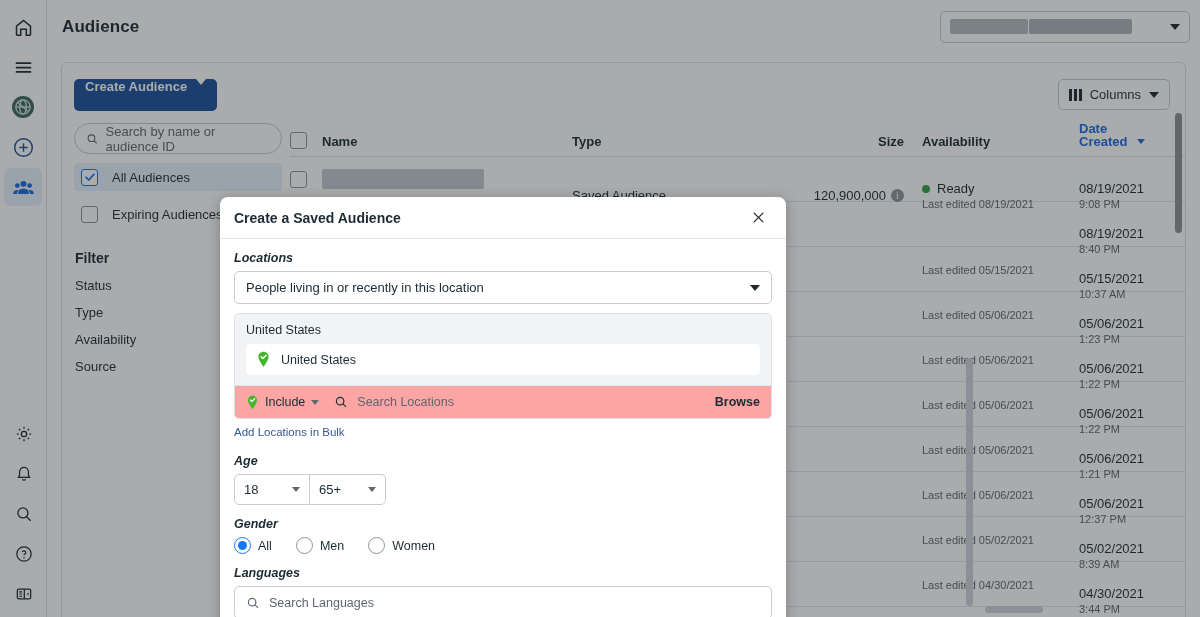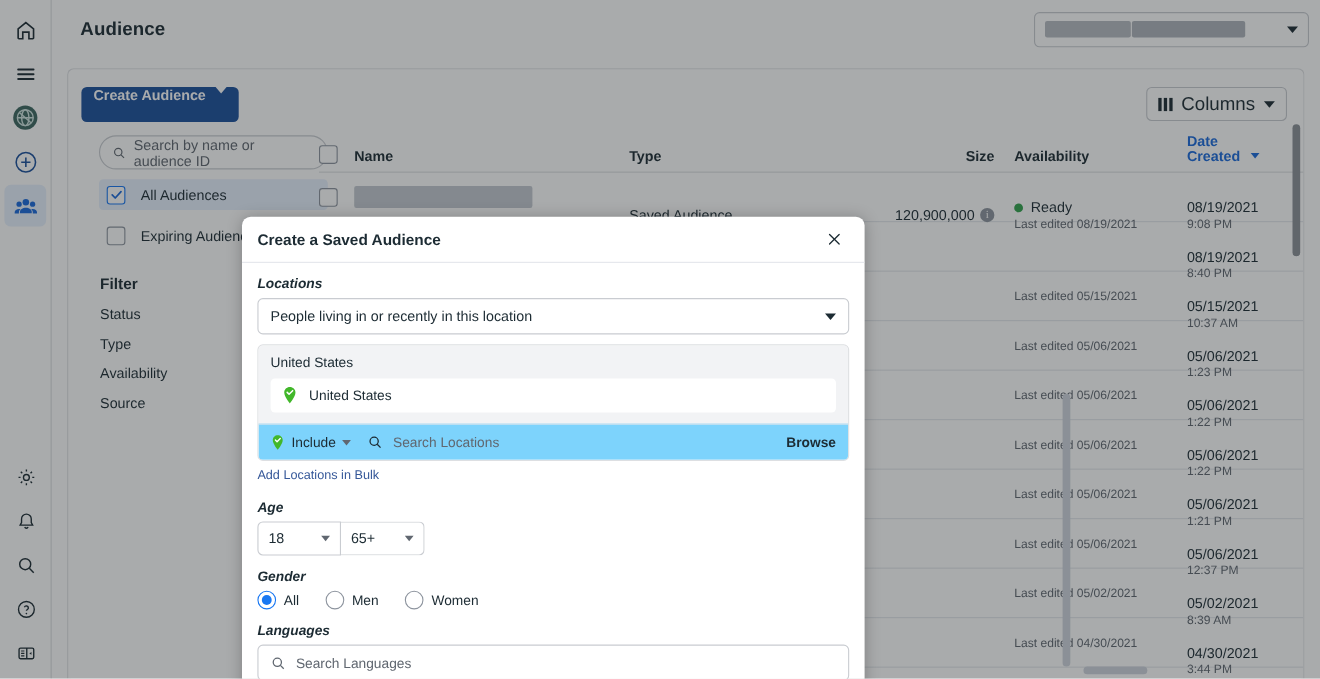--- a/index.html
+++ b/index.html
@@ -25,21 +25,21 @@
   .rail-btn {
     width: 38px; height: 38px; border-radius: 6px;
     display: flex; align-items: center; justify-content: center;
     cursor: pointer;
   }
   .rail-btn.active { background: #e7f0fd; }
   .rail-btn svg { display: block; }
 
   
   .topbar {
-    position: absolute; left: 58px; top: 0; right: 0; height: 53px;
+    position: absolute; left: 47px; top: 0; right: 0; height: 53px;
     background: #ffffff;
     display: flex; align-items: center; justify-content: space-between;
     padding: 0 10px 0 15px;
   }
   .page-title { font-size: 17px; font-weight: bold; color: #1c2b33; letter-spacing: .1px;}
   .acct-select {
     width: 250px; height: 32px; border: 1px solid #c9ccd1; border-radius: 5px;
     background: #fff; display: flex; align-items: center; justify-content: space-between;
     padding: 0 9px; cursor: pointer;
   }
@@ -57,30 +57,30 @@
   .panel-top { display:flex; align-items:flex-start; justify-content:space-between; padding: 16px 15px 0 12px;}
   .btn-primary {
     background: #1b4f9c; color: #ffffff; border: none; border-radius: 5px;
     height: 32px; padding: 0 11px; font-size: 13px; font-weight: bold;
     display: inline-flex; align-items: flex-start; gap: 9px; cursor: pointer;
     font-family: "Liberation Sans", sans-serif;
   }
   .btn-primary .caret { border-top-color: #ffffff; }
   .btn-ghost {
     background: #fff; border: 1px solid #c9ccd1; border-radius: 5px;
-    height: 31px; padding: 0 10px; font-size: 17px; color: #1c2b33;
+    height: 31px; padding: 0 10px; font-size: 13px; color: #1c2b33;
     display: inline-flex; align-items: center; gap: 8px; cursor: pointer;
     font-family: "Liberation Sans", sans-serif;
   }
   .cols-glyph { display:inline-flex; gap:2px; align-items:flex-end;}
   .cols-glyph i { display:block; width:3px; background:#1c2b33;}
   .cols-glyph i:nth-child(1){height:12px;} .cols-glyph i:nth-child(2){height:12px;} .cols-glyph i:nth-child(3){height:12px;}
 
   
-  .filters { position:absolute; left: 28px; top: 60px; width: 208px; }
+  .filters { position:absolute; left: 12px; top: 60px; width: 208px; }
   .search-box {
     height: 31px; border: 1px solid #c9ccd1; border-radius: 16px; background:#fff;
     display:flex; align-items:center; gap:7px; padding: 0 11px;
     font-size: 13px; color: #606770; cursor: text;
   }
   .chk-row { display:flex; align-items:center; gap:14px; height: 28px; padding: 0 7px; border-radius:4px; margin-top: 9px; cursor:pointer;}
   .chk-row.sel { background:#e7f0fd; }
   .chk {
     width: 17px; height:17px; border: 1px solid #8d949e; border-radius: 3px; background:#fff;
     display:flex; align-items:center; justify-content:center; flex: none;
@@ -139,21 +139,21 @@
   .select {
     height: 33px; border:1px solid #c9ccd1; border-radius:5px; background:#fff;
     display:flex; align-items:center; justify-content:space-between; padding: 0 11px;
     font-size: 13px; color:#1c2b33; cursor:pointer;
   }
   .loc-card { border:1px solid #dddfe2; border-radius:5px; margin-top: 9px; overflow:hidden;}
   .loc-group { background:#f2f3f5; padding: 9px 11px 10px 11px;}
   .loc-group-title { font-size:12.5px; color:#1c2b33; margin-bottom:7px;}
   .loc-chip { background:#fff; border-radius:4px; height:31px; display:flex; align-items:center; gap:10px; padding:0 10px;}
   .loc-chip span { font-size:12.5px; color:#1c2b33;}
-  .loc-search { height: 33px; background:#7dd3fc; display:flex; align-items:center; padding: 0 11px; gap:9px; border-top:1px solid #e4e6eb;}
+  .loc-search { height: 33px; background:#fca5a5; display:flex; align-items:center; padding: 0 11px; gap:9px; border-top:1px solid #e4e6eb;}
   .include-btn { display:flex;align-items:center;gap:6px; cursor:pointer;}
   .include-btn span { font-size:12.5px; color:#1c2b33;}
   .sm-caret { width:0;height:0;border-left:4px solid transparent;border-right:4px solid transparent;border-top:5px solid #606770;}
   .loc-ph { font-size:12.5px; color:#606770; flex:1;}
   .browse { font-size:12.5px; font-weight:bold; color:#1c2b33; cursor:pointer;}
   .link { font-size:11.5px; color:#365899; margin-top:7px; display:inline-block; cursor:pointer;}
   .age-row { display:flex; margin-top: 6px;}
   .age-sel {
     height:31px; width: 76px; border:1px solid #c9ccd1; background:#fff;
     display:flex; align-items:center; justify-content:space-between; padding:0 9px;

